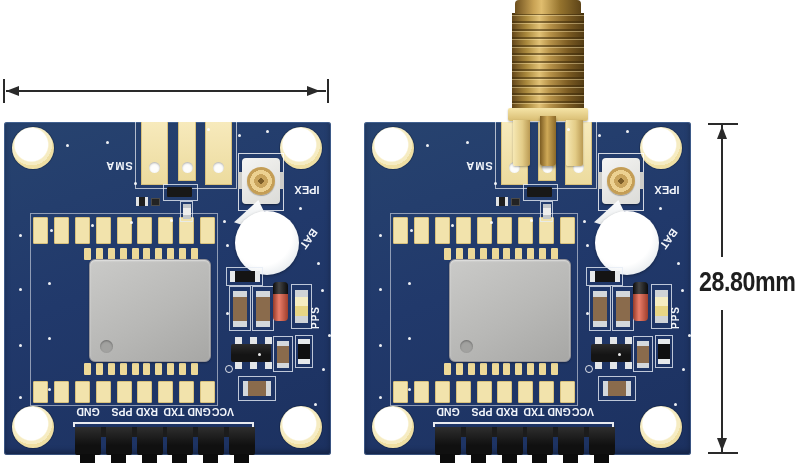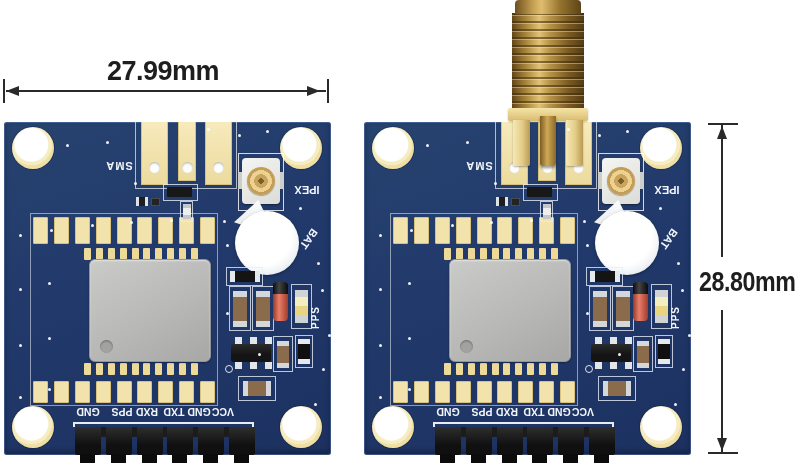--- a/index.html
+++ b/index.html
@@ -139,21 +139,20 @@
            background:linear-gradient(90deg,#f6e8b4,#e3cc87 55%,#ba9a53);box-shadow:0 1px 2px rgba(0,0,0,.3);}
   .ant-leg.l{left:149px;} .ant-leg.r{left:202px;}
   .ant-pin{left:176px;top:-6px;width:16px;height:50px;border-radius:0 0 3px 3px;
            background:linear-gradient(90deg,#7c5c22,#cfa957 45%,#8a6828);box-shadow:0 2px 3px rgba(0,0,0,.4);}
 </style>
 </head>
 <body>
 
 <div id="page">
 
-  <div class="dim-label" id="dimw-label">27.99mm</div>
   <div class="dln" id="dimw-line"></div>
   <div class="dln" id="dimw-tickL"></div>
   <div class="dln" id="dimw-tickR"></div>
   <div class="arr" id="dimw-arrL"></div>
   <div class="arr" id="dimw-arrR"></div>
 
   <div class="dim-label" id="dimh-label">28.80mm</div>
   <div class="dln" id="dimh-lineU"></div>
   <div class="dln" id="dimh-lineL"></div>
   <div class="dln" id="dimh-tickT"></div>

